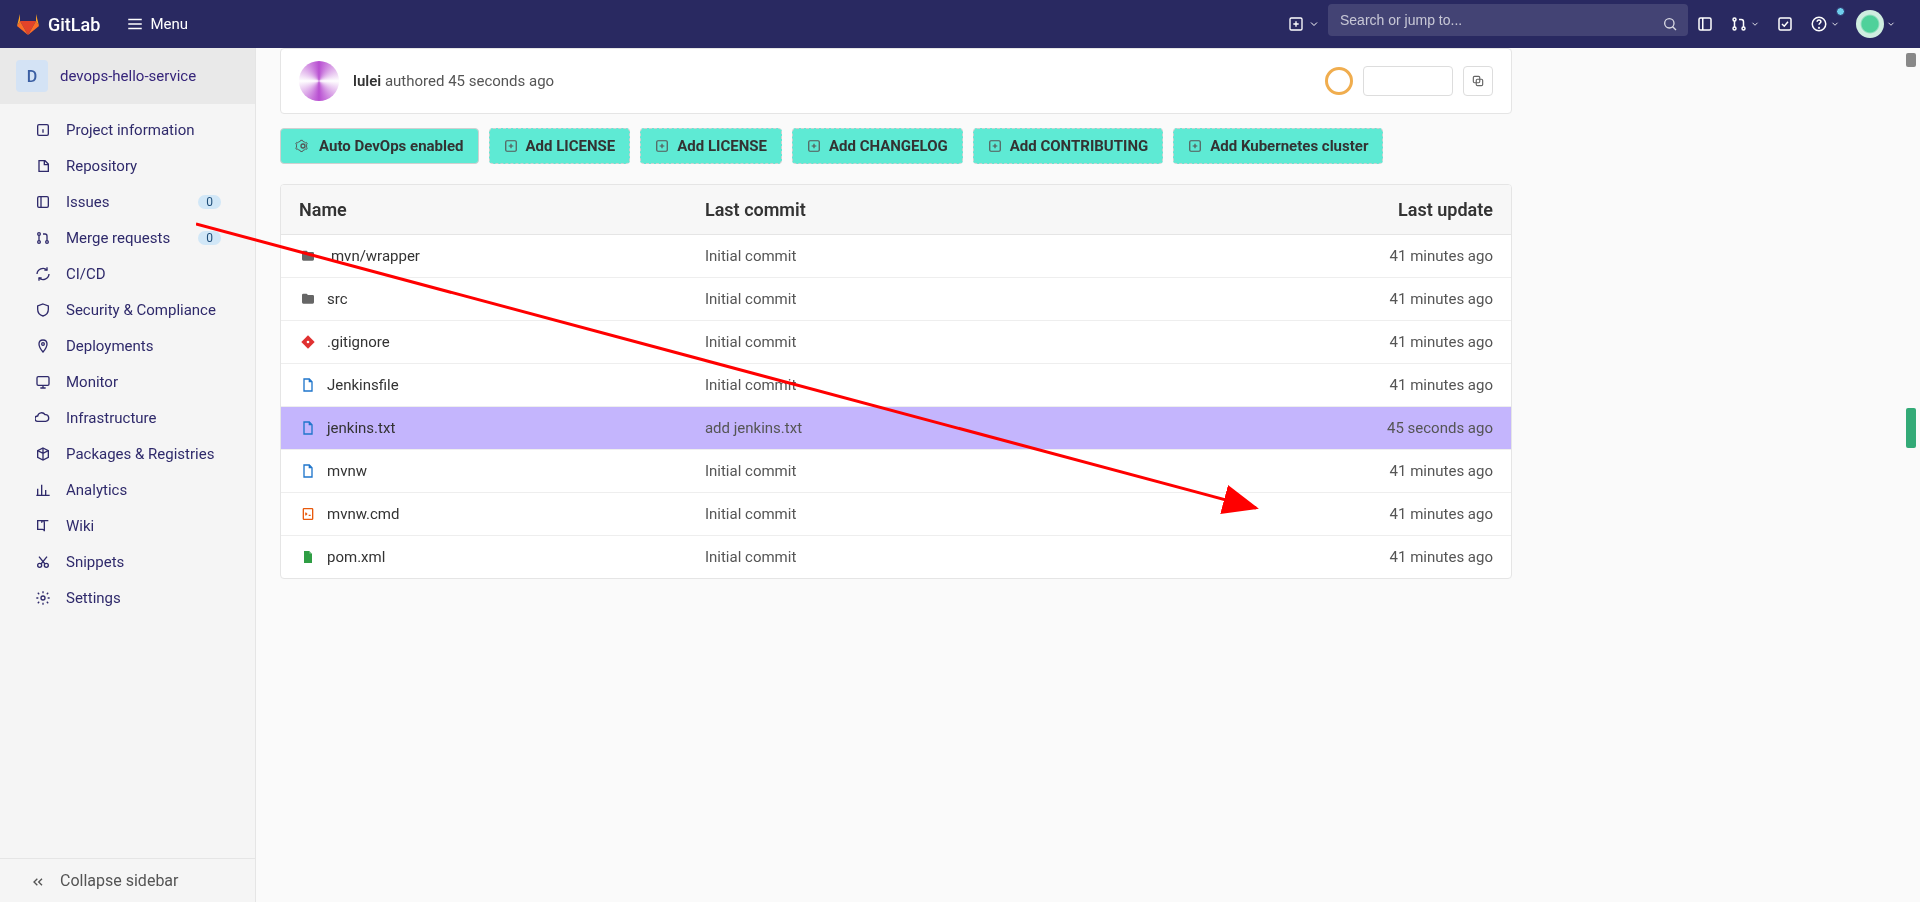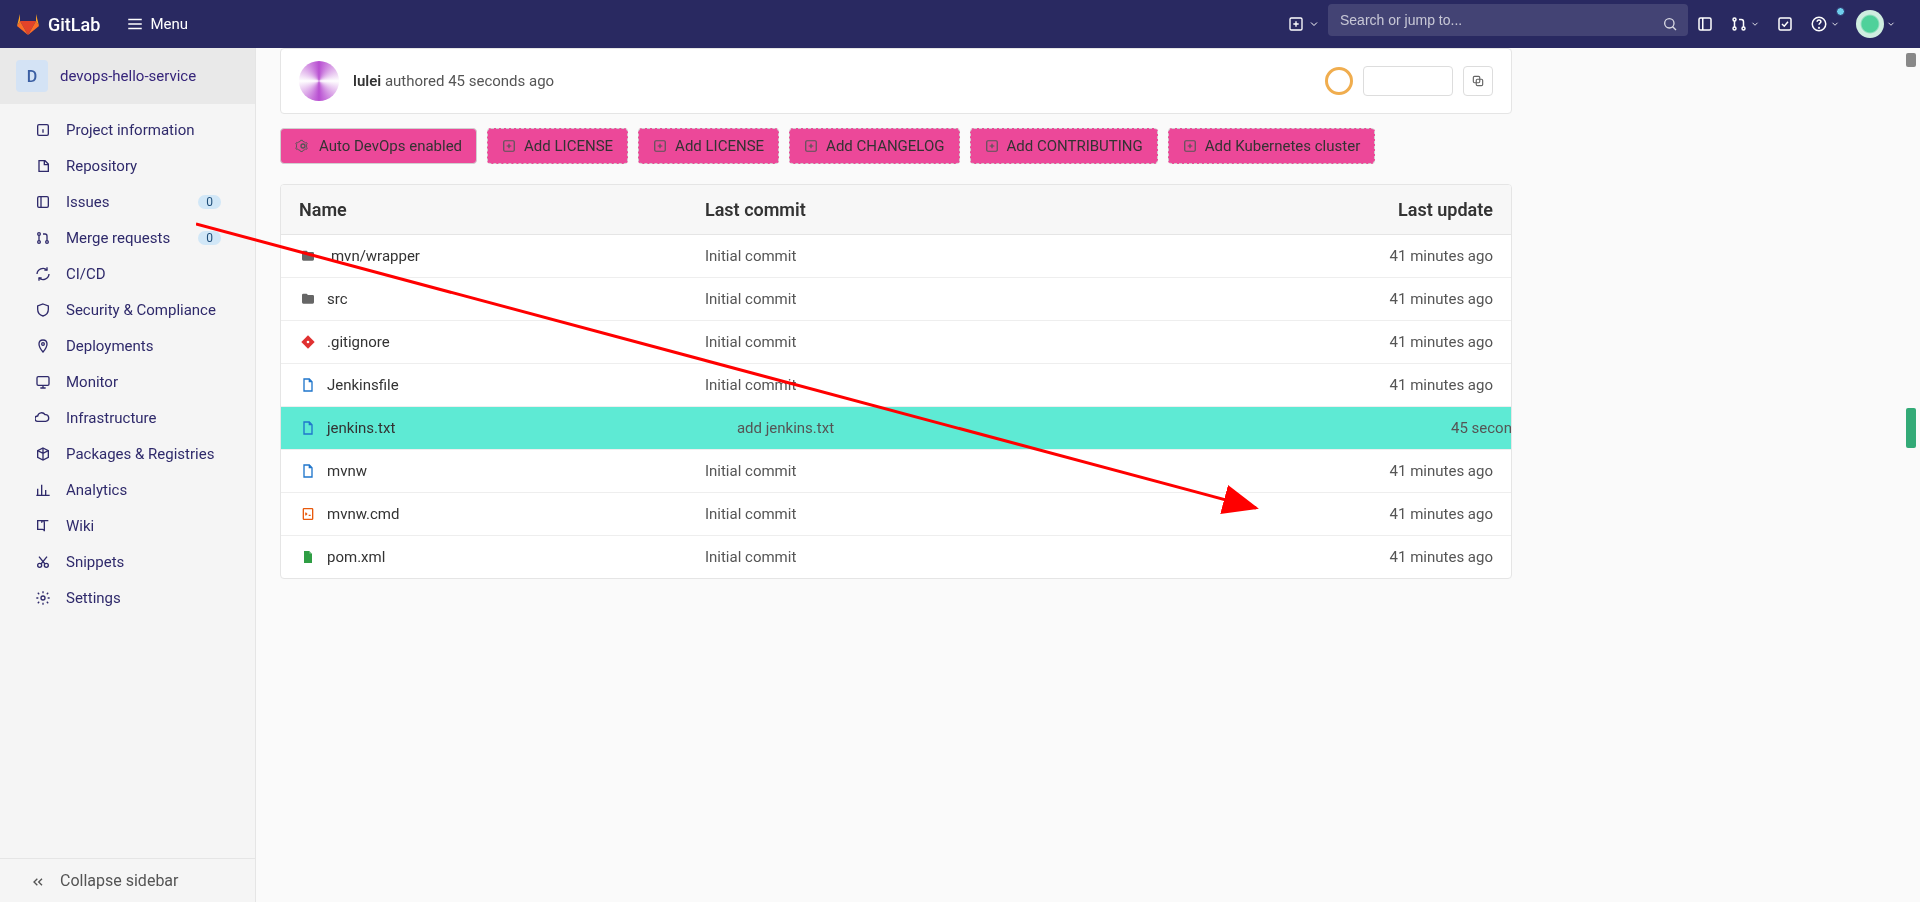--- a/index.html
+++ b/index.html
@@ -73,42 +73,42 @@
 .commit-card .c-avatar { width:40px; height:40px; border-radius:50%; background: conic-gradient(#b84ed1,#fff,#b84ed1,#fff,#b84ed1); }
 .commit-card .c-text { color:#555; font-size:15px;}
 .commit-card .c-text strong{ color:#333; font-weight:600;}
 .commit-card .c-right { margin-left:auto; display:flex; align-items:center; gap:10px;}
 .commit-card .c-ring { width:28px; height:28px; border:3px solid #f0ad4e; border-radius:50%;}
 .commit-card .c-box { border:1px solid #ddd; height:30px; width:90px; border-radius:4px;}
 .commit-card .c-copy { border:1px solid #ddd; height:30px; width:30px; border-radius:4px; display:flex; align-items:center; justify-content:center;}
 
 .action-row { display:flex; flex-wrap:wrap; gap:10px; margin-bottom:20px;}
 .action-btn {
-  display:inline-flex; align-items:center; gap:8px; background:#ec4899; border:1px solid #d0d0d0;
-  border-radius:4px; padding:8px 14px; color:#333; font-size:15px; cursor:pointer;
+  display:inline-flex; align-items:center; gap:8px; background:#5eead4; border:1px solid #d0d0d0;
+  border-radius:4px; padding:8px 14px; color:#333; font-size:15px; cursor:pointer;font-weight:bold;
 }
 .action-btn.dashed { border-style:dashed;}
 .action-btn .btn-icon { color:#555; display:flex; }
 
 .file-table {
   border:1px solid #e5e5e5; border-radius:4px; background:#fff; overflow:hidden;
 }
 .ft-head {
   display:flex; background:#f7f7f7; border-bottom:1px solid #e5e5e5; font-weight:600; color:#333;
   padding:14px 18px; font-size:18px;
 }
 .ft-head .col-name { flex: 0 0 34%; }
 .ft-head .col-commit { flex: 0 0 40%; }
 .ft-head .col-update { flex: 0 0 26%; text-align:right;}
 
 .ft-row {
   display:flex; padding:12px 18px; border-bottom:1px solid #eee; align-items:center; cursor:pointer; font-size:15px;
 }
 .ft-row:last-child { border-bottom:none;}
-.ft-row.highlight { background:#5eead4;gap:32px;}
+.ft-row.highlight { background:#c4b5fd;}
 .ft-row .col-name { flex:0 0 34%; display:flex; align-items:center; gap:10px; color:#333;}
 .ft-row .col-commit { flex:0 0 40%; color:#555;}
 .ft-row .col-update { flex:0 0 26%; text-align:right; color:#555;}
 
 .ft-row .ficon { width:18px; height:18px; display:flex; align-items:center; justify-content:center;}
 .ficon.folder{ color:#666;}
 .ficon.file-blue{ color:#1f75cb;}
 .ficon.file-green{ color:#2f9e44;}
 .ficon.file-orange{ color:#e8590c;}
 .ficon.gitignore { color:#e03131;}

